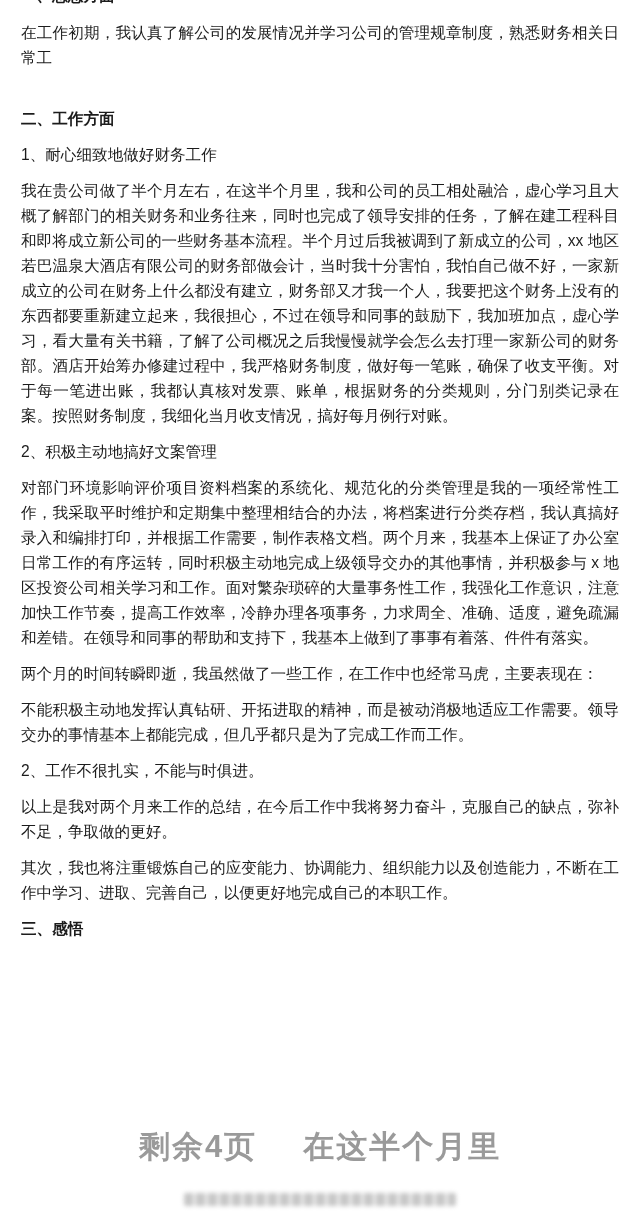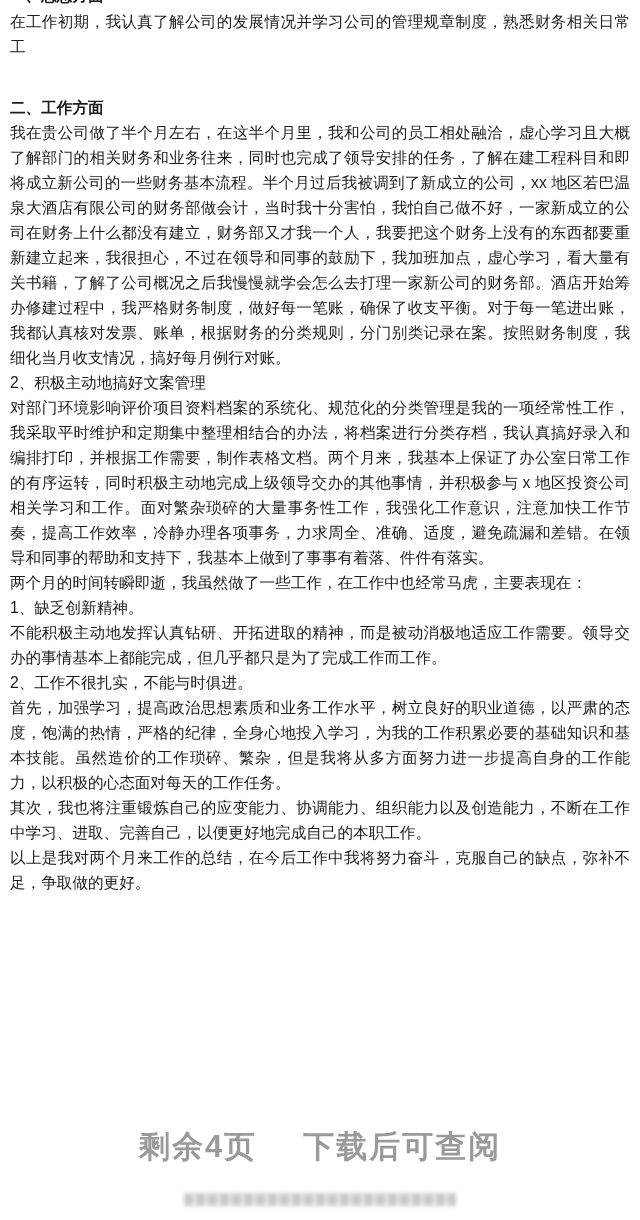--- a/index.html
+++ b/index.html
@@ -2,21 +2,21 @@
 <html><head>
 <meta charset="utf-8">
 <style>
   html,body{margin:0;padding:0;background:#ffffff;}
   .page{
     width:640px;height:1220px;background:#ffffff;position:relative;overflow:hidden;
     font-family:"Liberation Sans","DejaVu Sans",sans-serif;color:#1c1c1c;
   }
   .content{padding:0 10px;}
   .para{
-    margin:0;font-size:15.6px;line-height:25px;
+    margin:11px;font-size:15.6px;line-height:25px;
     text-align:justify;word-break:break-all;
   }
   .bold{font-weight:bold;}
   .clip-wrap{height:9px;overflow:hidden;}
   .clip-wrap .para{margin-top:-17px;}
   .pagebreak{margin-bottom:36px;}
   .promo{
     position:absolute;left:0;right:0;bottom:52px;text-align:center;
     color:#9a9a9a;font-weight:bold;font-size:31px;letter-spacing:2px;
     user-select:none;
@@ -34,31 +34,31 @@
 
 <div class="page">
   <div class="content">
 
     <div class="clip-wrap">
       <p class="para bold">一、思想方面</p>
     </div>
 
     <p class="para pagebreak">在工作初期，我认真了解公司的发展情况并学习公司的管理规章制度，熟悉财务相关日常工</p>
     <p class="para bold">二、工作方面</p>
+    <p class="para">1、耐心细致地做好财务工作</p>
     <p class="para">我在贵公司做了半个月左右，在这半个月里，我和公司的员工相处融洽，虚心学习且大概了解部门的相关财务和业务往来，同时也完成了领导安排的任务，了解在建工程科目和即将成立新公司的一些财务基本流程。半个月过后我被调到了新成立的公司，xx 地区若巴温泉大酒店有限公司的财务部做会计，当时我十分害怕，我怕自己做不好，一家新成立的公司在财务上什么都没有建立，财务部又才我一个人，我要把这个财务上没有的东西都要重新建立起来，我很担心，不过在领导和同事的鼓励下，我加班加点，虚心学习，看大量有关书籍，了解了公司概况之后我慢慢就学会怎么去打理一家新公司的财务部。酒店开始筹办修建过程中，我严格财务制度，做好每一笔账，确保了收支平衡。对于每一笔进出账，我都认真核对发票、账单，根据财务的分类规则，分门别类记录在案。按照财务制度，我细化当月收支情况，搞好每月例行对账。</p>
     <p class="para">2、积极主动地搞好文案管理</p>
     <p class="para">对部门环境影响评价项目资料档案的系统化、规范化的分类管理是我的一项经常性工作，我采取平时维护和定期集中整理相结合的办法，将档案进行分类存档，我认真搞好录入和编排打印，并根据工作需要，制作表格文档。两个月来，我基本上保证了办公室日常工作的有序运转，同时积极主动地完成上级领导交办的其他事情，并积极参与 x 地区投资公司相关学习和工作。面对繁杂琐碎的大量事务性工作，我强化工作意识，注意加快工作节奏，提高工作效率，冷静办理各项事务，力求周全、准确、适度，避免疏漏和差错。在领导和同事的帮助和支持下，我基本上做到了事事有着落、件件有落实。</p>
     <p class="para">两个月的时间转瞬即逝，我虽然做了一些工作，在工作中也经常马虎，主要表现在：</p>
-    <p class="para">1、缺乏创新精神。</p>
     <p class="para">不能积极主动地发挥认真钻研、开拓进取的精神，而是被动消极地适应工作需要。领导交办的事情基本上都能完成，但几乎都只是为了完成工作而工作。</p>
     <p class="para">2、工作不很扎实，不能与时俱进。</p>
-    <p class="para">首先，加强学习，提高政治思想素质和业务工作水平，树立良好的职业道德，以严肃的态度，饱满的热情，严格的纪律，全身心地投入学习，为我的工作积累必要的基础知识和基本技能。虽然造价的工作琐碎、繁杂，但是我将从多方面努力进一步提高自身的工作能力，以积极的心态面对每天的工作任务。</p>
+    <p class="para">以上是我对两个月来工作的总结，在今后工作中我将努力奋斗，克服自己的缺点，弥补不足，争取做的更好。</p>
     <p class="para">其次，我也将注重锻炼自己的应变能力、协调能力、组织能力以及创造能力，不断在工作中学习、进取、完善自己，以便更好地完成自己的本职工作。</p>
-    <p class="para">以上是我对两个月来工作的总结，在今后工作中我将努力奋斗，克服自己的缺点，弥补不足，争取做的更好。</p>
+    <p class="para bold">三、感悟</p>
 
   </div>
 
   <div class="promo">
-    <span>剩余4页</span><span class="gap"></span><span>下载后可查阅</span>
+    <span>剩余4页</span><span class="gap"></span><span>在这半个月里</span>
   </div>
 
   <div class="blur-line"></div>
 </div>
 
 </body></html>

